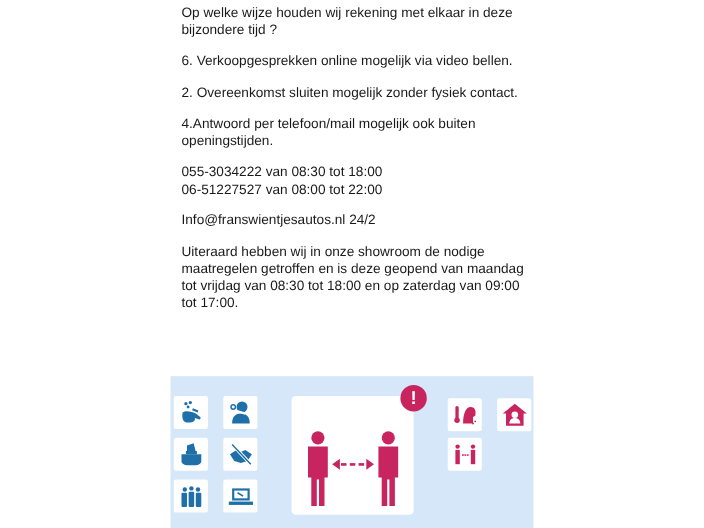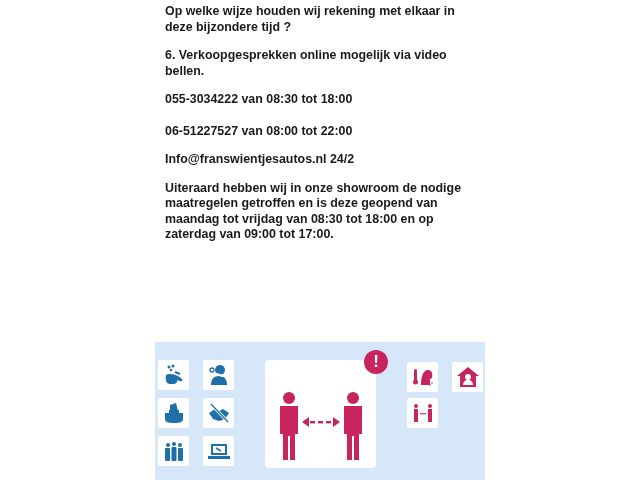--- a/index.html
+++ b/index.html
@@ -1,34 +1,36 @@
 <!DOCTYPE html>
 <html><head>
   <meta charset="utf-8">
   <style>
     html, body { margin:0; padding:0; }
     body { width:640px; height:480px; background:#ffffff; position:relative; overflow:hidden;
            font-family:"Liberation Sans", sans-serif; color:#1a1a1a; }
     .text-block { position:absolute; left:165px; top:4px; width:320px; font-size:12.4px; line-height:15.5px; }
-    .para { margin:0 0 13px 0; white-space:pre-line;font-weight:bold; }
+    .para { margin:0 0 13px 0; white-space:pre-line; }
     .banner { position:absolute; left:155px; top:342px; width:330px; height:138px; background:#d5e7f8; }
     .tile { position:absolute; width:31px; height:30px; background:#ffffff; border-radius:2px;
             display:flex; align-items:center; justify-content:center; }
     .tile svg { width:24px; height:24px; }
     .card { position:absolute; left:110px; top:18px; width:111px; height:108px; background:#ffffff; border-radius:4px; }
     .badge { position:absolute; left:209px; top:8px; width:24px; height:24px; border-radius:50%; background:#c8255e;
              color:#fff; font-weight:bold; font-size:17px; line-height:24px; text-align:center; font-family:"Liberation Sans", sans-serif; }
   </style>
 </head>
 <body>
 
 <div class="text-block">
   <p class="para">Op welke wijze houden wij rekening met elkaar in deze bijzondere tijd ?</p>
   <p class="para">6. Verkoopgesprekken online mogelijk via video bellen.</p>
-  <p class="para" style="margin-bottom:16px">055-3034222 van 08:30 tot 18:00</p>
+  <p class="para">2. Overeenkomst sluiten mogelijk zonder fysiek contact.</p>
+  <p class="para">4.Antwoord per telefoon/mail mogelijk ook buiten openingstijden.</p>
+  <p class="para" style="margin-bottom:0">055-3034222 van 08:30 tot 18:00</p>
   <p class="para">06-51227527  van 08:00 tot 22:00</p>
   <p class="para">Info@franswientjesautos.nl 24/2</p>
   <p class="para">Uiteraard hebben wij in onze showroom de nodige maatregelen getroffen en is deze geopend van maandag tot vrijdag van 08:30 tot 18:00 en op zaterdag van 09:00 tot 17:00.</p>
 </div>
 
 <div class="banner">
 
   <div class="tile" style="left:3px;top:18px">
     <svg viewBox="0 0 24 24">
         <circle cx="7" cy="4" r="1.5" fill="#1f6fa8"></circle>

